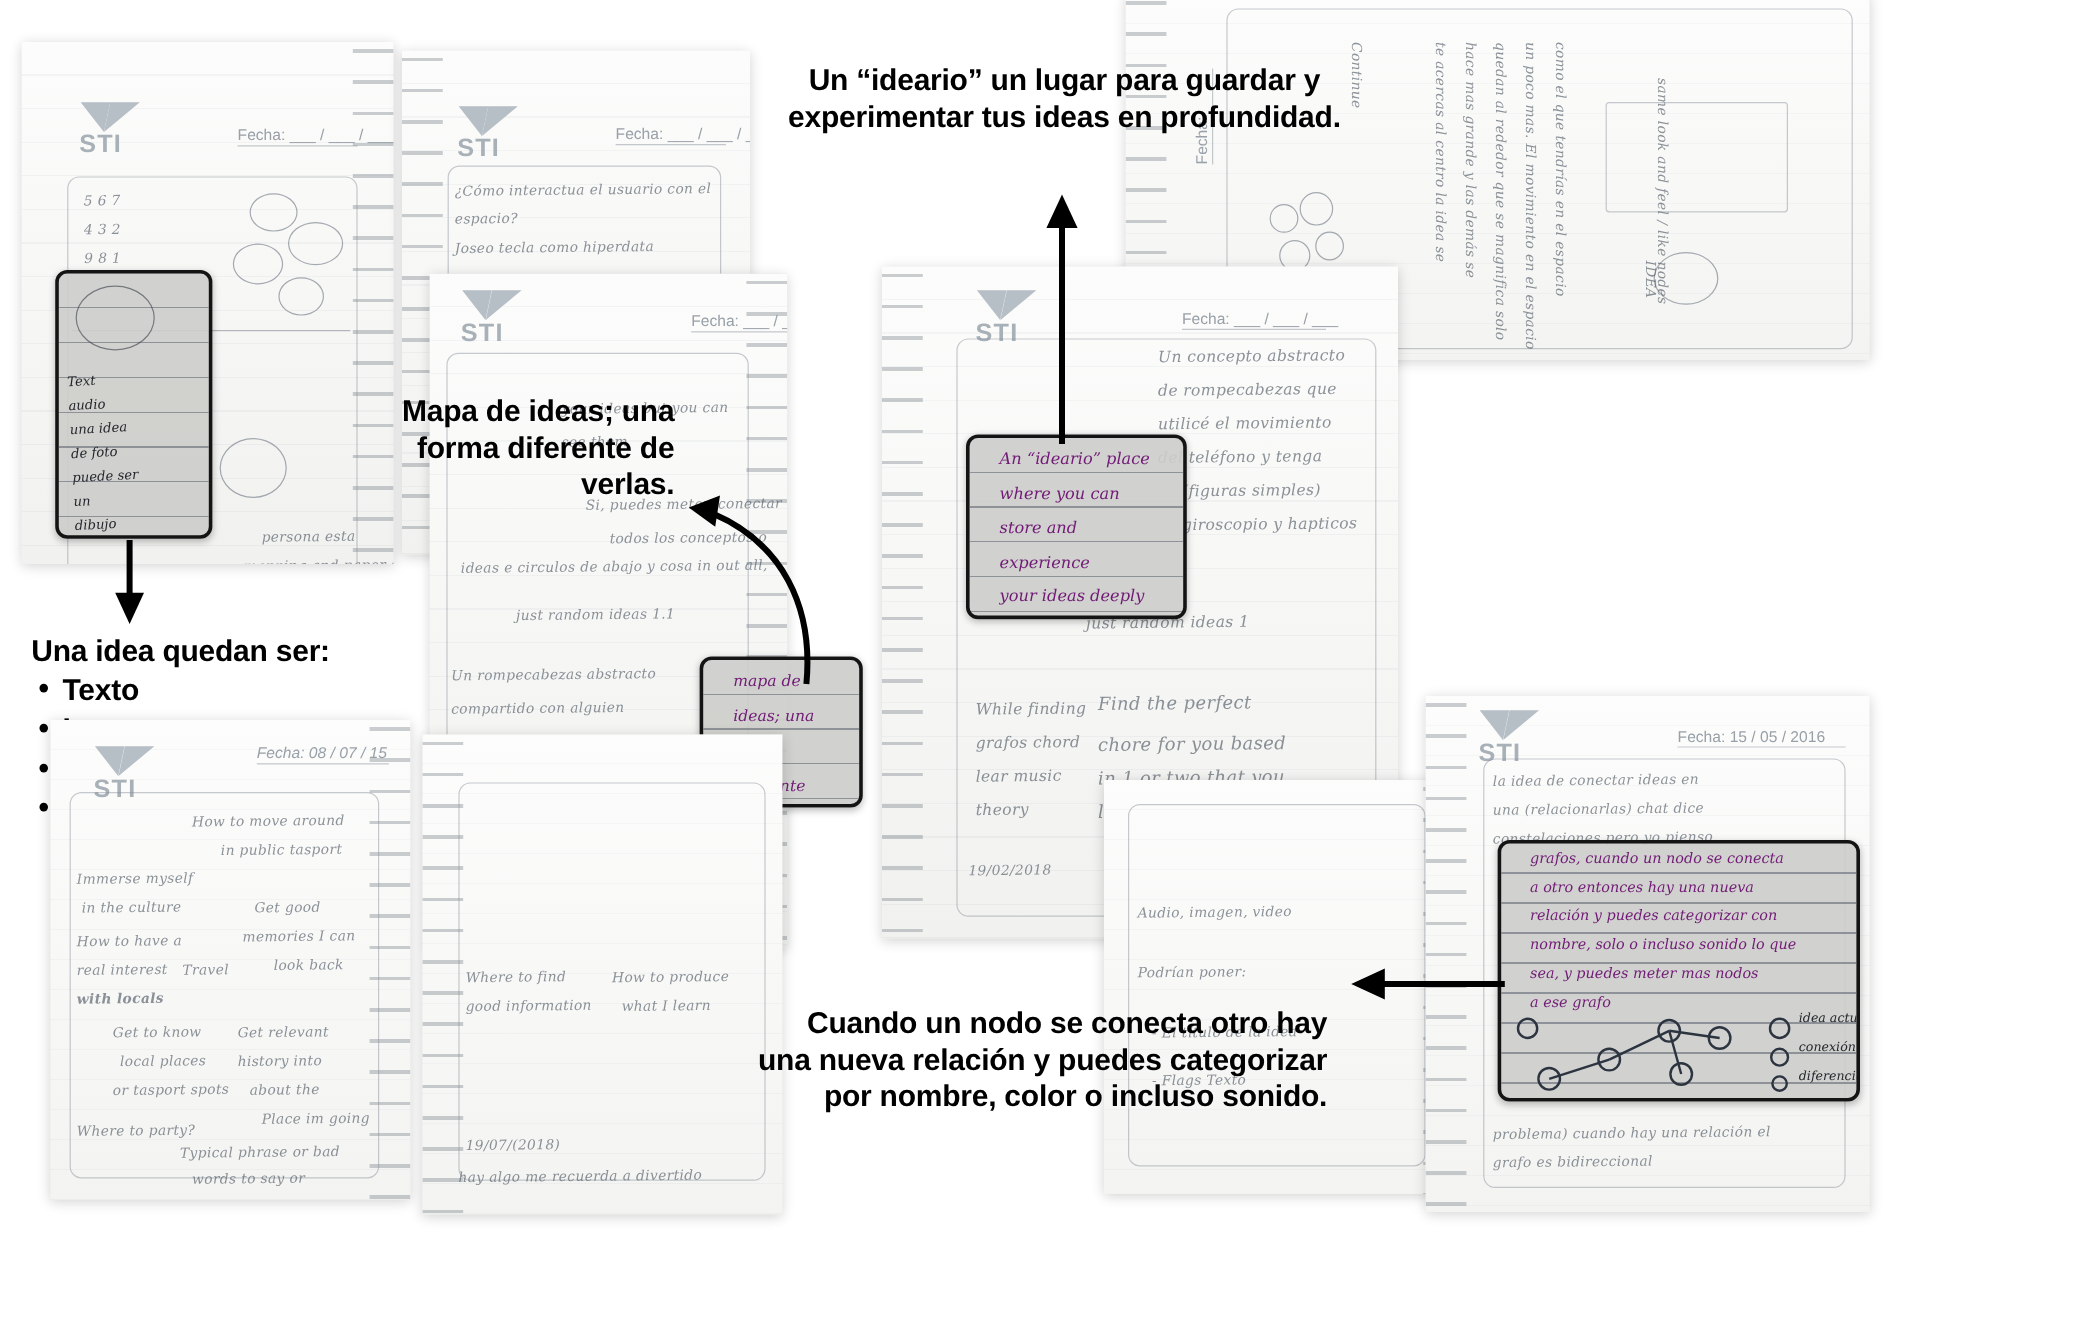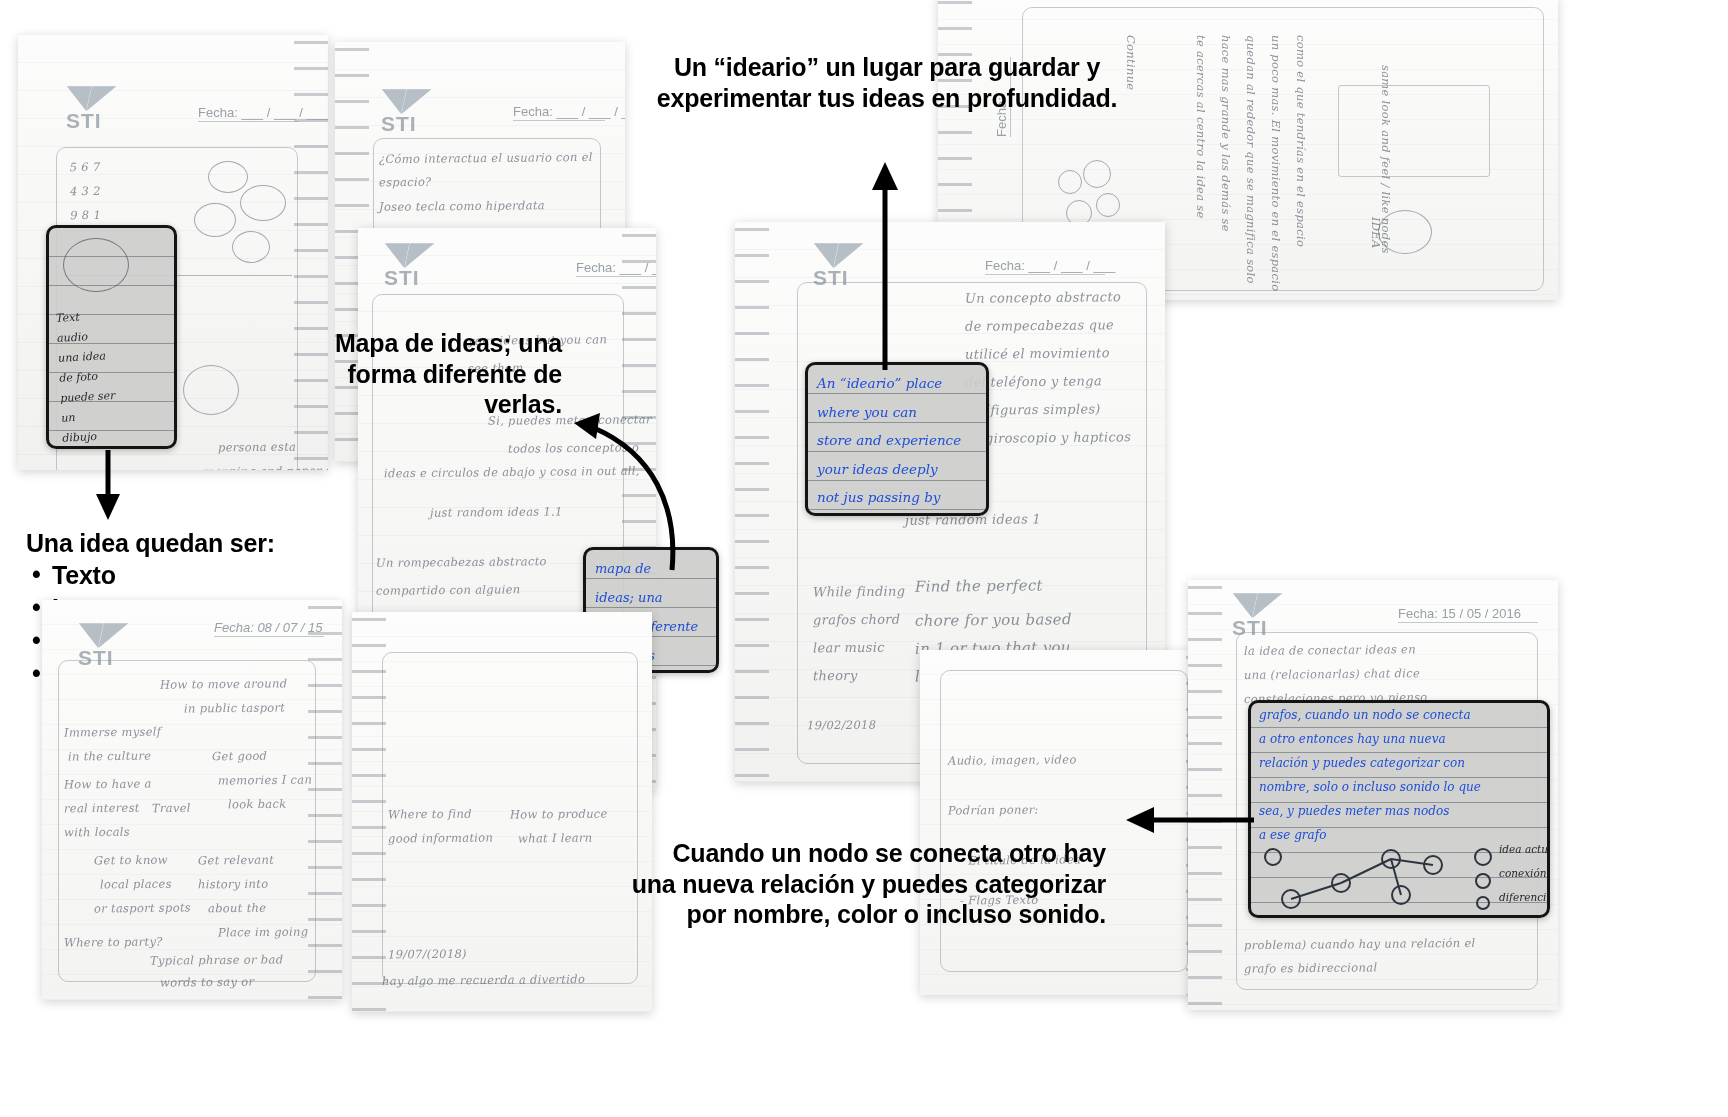--- a/index.html
+++ b/index.html
@@ -106,25 +106,26 @@
     position:absolute;inset:0;
     background:repeating-linear-gradient(180deg,
       rgba(255,255,255,0) 0px,
       rgba(255,255,255,0) 28px,
       rgba(60,70,85,.45) 28px,
       rgba(60,70,85,.45) 29px);
   }
   .zoombox .ztext{
     position:absolute;inset:0;
     padding:4px 9px;
-    color:#1d4ed8;
+    color:#701a75;
     font-family:"DejaVu Serif", serif;
     font-style:italic;
     font-size:15px;
     line-height:29px;
+    margin-left:16px;
   }
 
   
   .caption{
     position:absolute;
     color:#000;
     font-weight:bold;
     font-size:25px;
     line-height:1.22;
     letter-spacing:-.2px;
@@ -346,25 +347,25 @@
       <span>Fecha:</span>
       <span>08 / 07 / 15</span>
     </div>
     <div class="frame" style="left:16px;top:60px;width:256px;height:320px;"></div>
     <div class="hand sm" style="left:118px;top:72px;">How to move around</div>
     <div class="hand sm" style="left:142px;top:96px;">in public tasport</div>
     <div class="hand sm" style="left:22px;top:120px;">Immerse myself</div>
     <div class="hand sm" style="left:26px;top:144px;">in the culture</div>
     <div class="hand sm" style="left:170px;top:144px;">Get good</div>
     <div class="hand sm" style="left:22px;top:172px;">How to have a</div>
-    <div class="hand sm" style="left:160px;top:168px;margin-left:16px;">memories I can</div>
+    <div class="hand sm" style="left:160px;top:168px;">memories I can</div>
     <div class="hand sm" style="left:22px;top:196px;">real interest</div>
     <div class="hand sm" style="left:186px;top:192px;">look back</div>
     <div class="hand sm" style="left:110px;top:196px;">Travel</div>
-    <div class="hand sm" style="left:22px;top:220px;">with locals</div>
+    <div class="hand sm" style="left:22px;top:220px;font-weight:bold;">with locals</div>
     <div class="hand sm" style="left:52px;top:248px;">Get to know</div>
     <div class="hand sm" style="left:156px;top:248px;">Get relevant</div>
     <div class="hand sm" style="left:58px;top:272px;">local places</div>
     <div class="hand sm" style="left:156px;top:272px;">history into</div>
     <div class="hand sm" style="left:52px;top:296px;">or tasport spots</div>
     <div class="hand sm" style="left:166px;top:296px;">about the</div>
     <div class="hand sm" style="left:176px;top:320px;">Place im going</div>
     <div class="hand sm" style="left:22px;top:330px;">Where to party?</div>
     <div class="hand sm" style="left:108px;top:348px;">Typical phrase or bad</div>
     <div class="hand sm" style="left:118px;top:370px;">words to say or</div>

